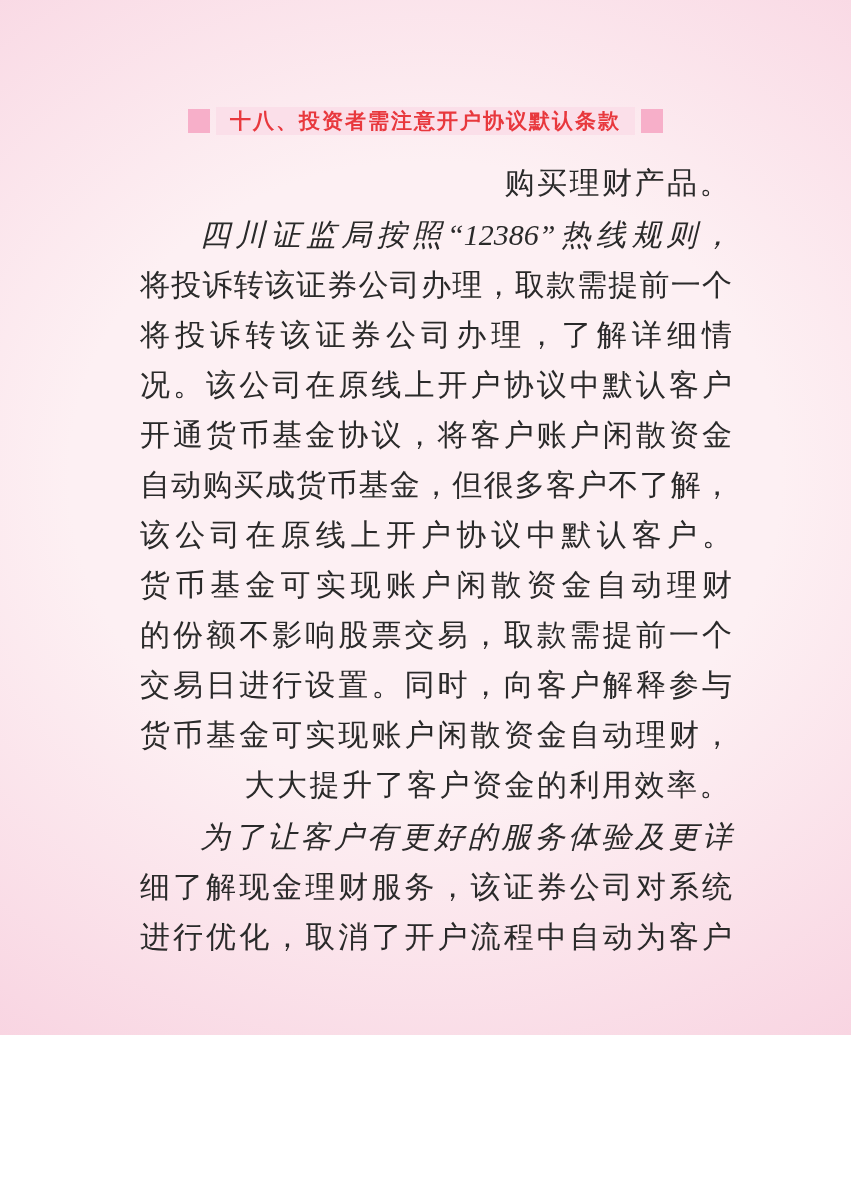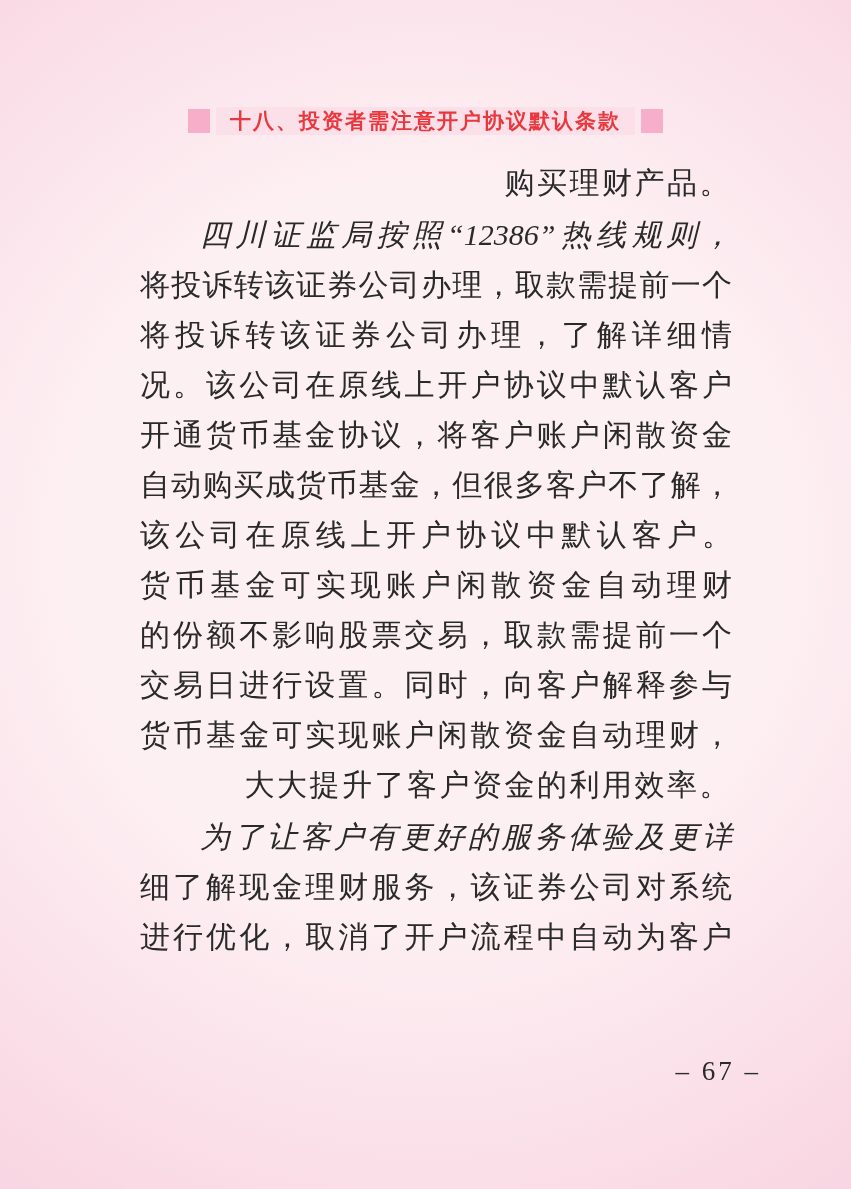--- a/index.html
+++ b/index.html
@@ -1,19 +1,19 @@
 <!DOCTYPE html>
 <html style="--page-background: #f8d2e0; --page-center: #fdf0f3; --banner-background: #fbdfe9; --banner-end-square: #f7afc9; --title-red: #e8383d; --body-text: #2a2a2a;"><head>
 <meta charset="utf-8">
 <style>
   html, body { margin: 0; padding: 0; }
   .page {
     position: relative;
     width: 851px;
-    height: 1189px;
+    height: 1035px;
     overflow: hidden;
     background: radial-gradient(110% 80% at 50% 46%,
                 var(--page-center, #fdf0f3) 0%,
                 var(--page-center, #fdf0f3) 38%,
                 var(--page-background, #f8d2e0) 86%,
                 var(--page-background, #f8d2e0) 100%);
     font-family: "Liberation Serif", "DejaVu Serif", serif;
   }
   .banner {
     position: absolute;

